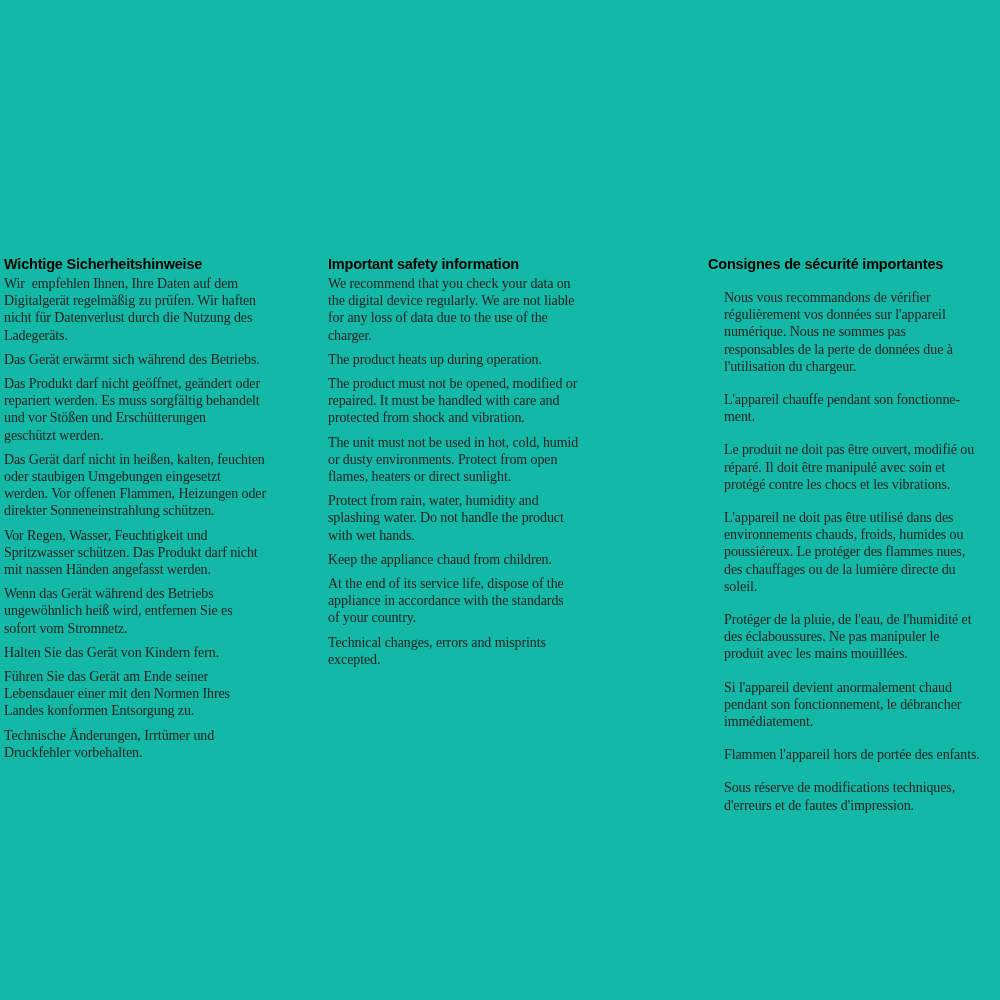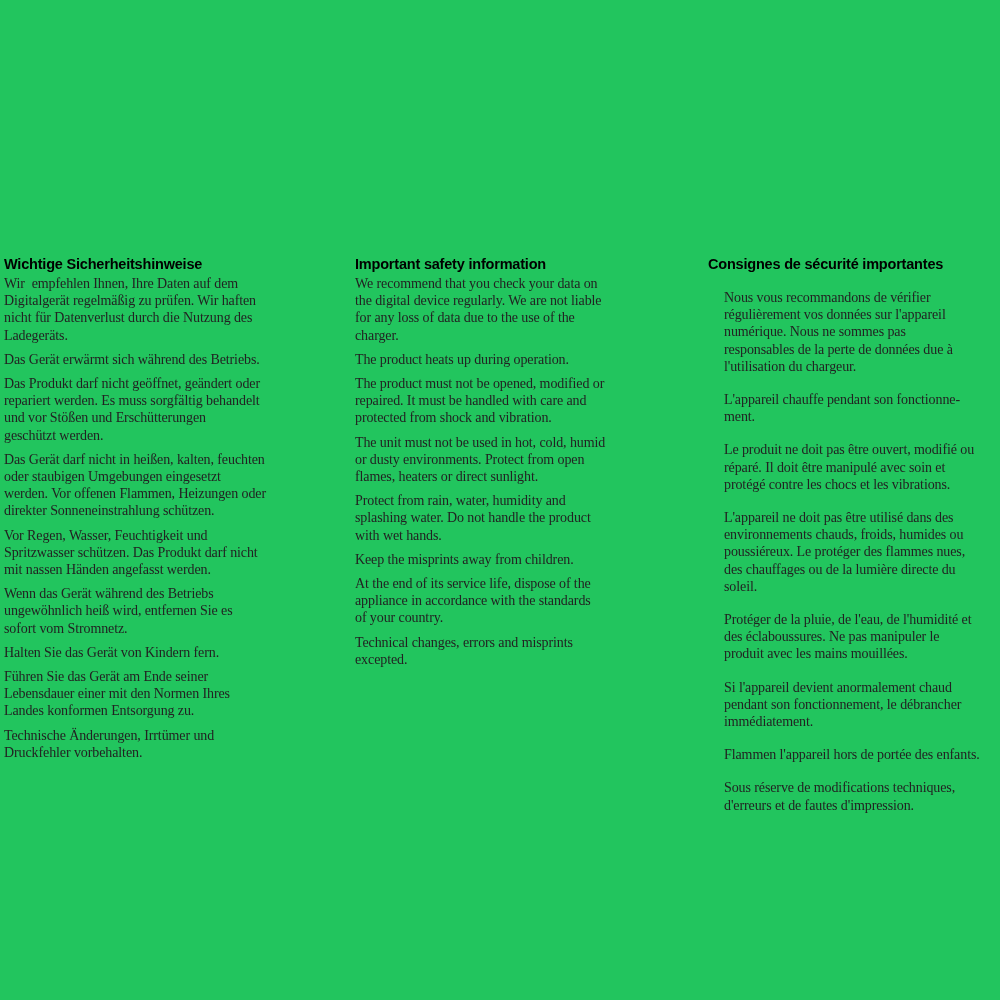--- a/index.html
+++ b/index.html
@@ -4,30 +4,30 @@
 <style>
   html, body {
     margin: 0;
     padding: 0;
     background: #ffffff;
   }
   .page {
     position: relative;
     width: 1000px;
     height: 1000px;
-    background: #22c55e;
+    background: #14b8a6;
     overflow: hidden;
     font-family: "Liberation Sans", sans-serif;
   }
   .col {
     position: absolute;
     top: 256px;
   }
   .col-de { left: 4px;   width: 336px; }
-  .col-en { left: 355px; width: 330px; }
+  .col-en { left: 328px; width: 330px; }
   .col-fr { left: 708px; width: 312px; }
   .col h2 {
     font-size: 14.5px;
     line-height: 17px;
     font-weight: bold;
     letter-spacing: -0.2px;
     color: #000000;
     margin: 0 0 2px 0;
   }
   .para {
@@ -86,21 +86,21 @@
     <p class="para">The product heats up during operation.</p>
     <p class="para">The product must not be opened, modified or
 repaired. It must be handled with care and
 protected from shock and vibration.</p>
     <p class="para">The unit must not be used in hot, cold, humid
 or dusty environments. Protect from open
 flames, heaters or direct sunlight.</p>
     <p class="para">Protect from rain, water, humidity and
 splashing water. Do not handle the product
 with wet hands.</p>
-    <p class="para">Keep the misprints away from children.</p>
+    <p class="para">Keep the appliance chaud from children.</p>
     <p class="para">At the end of its service life, dispose of the
 appliance in accordance with the standards
 of your country.</p>
     <p class="para">Technical changes, errors and misprints
 excepted.</p>
   </section>
 
   <section class="col col-fr">
     <h2>Consignes de sécurité importantes</h2>
     <p class="para">Nous vous recommandons de vérifier

